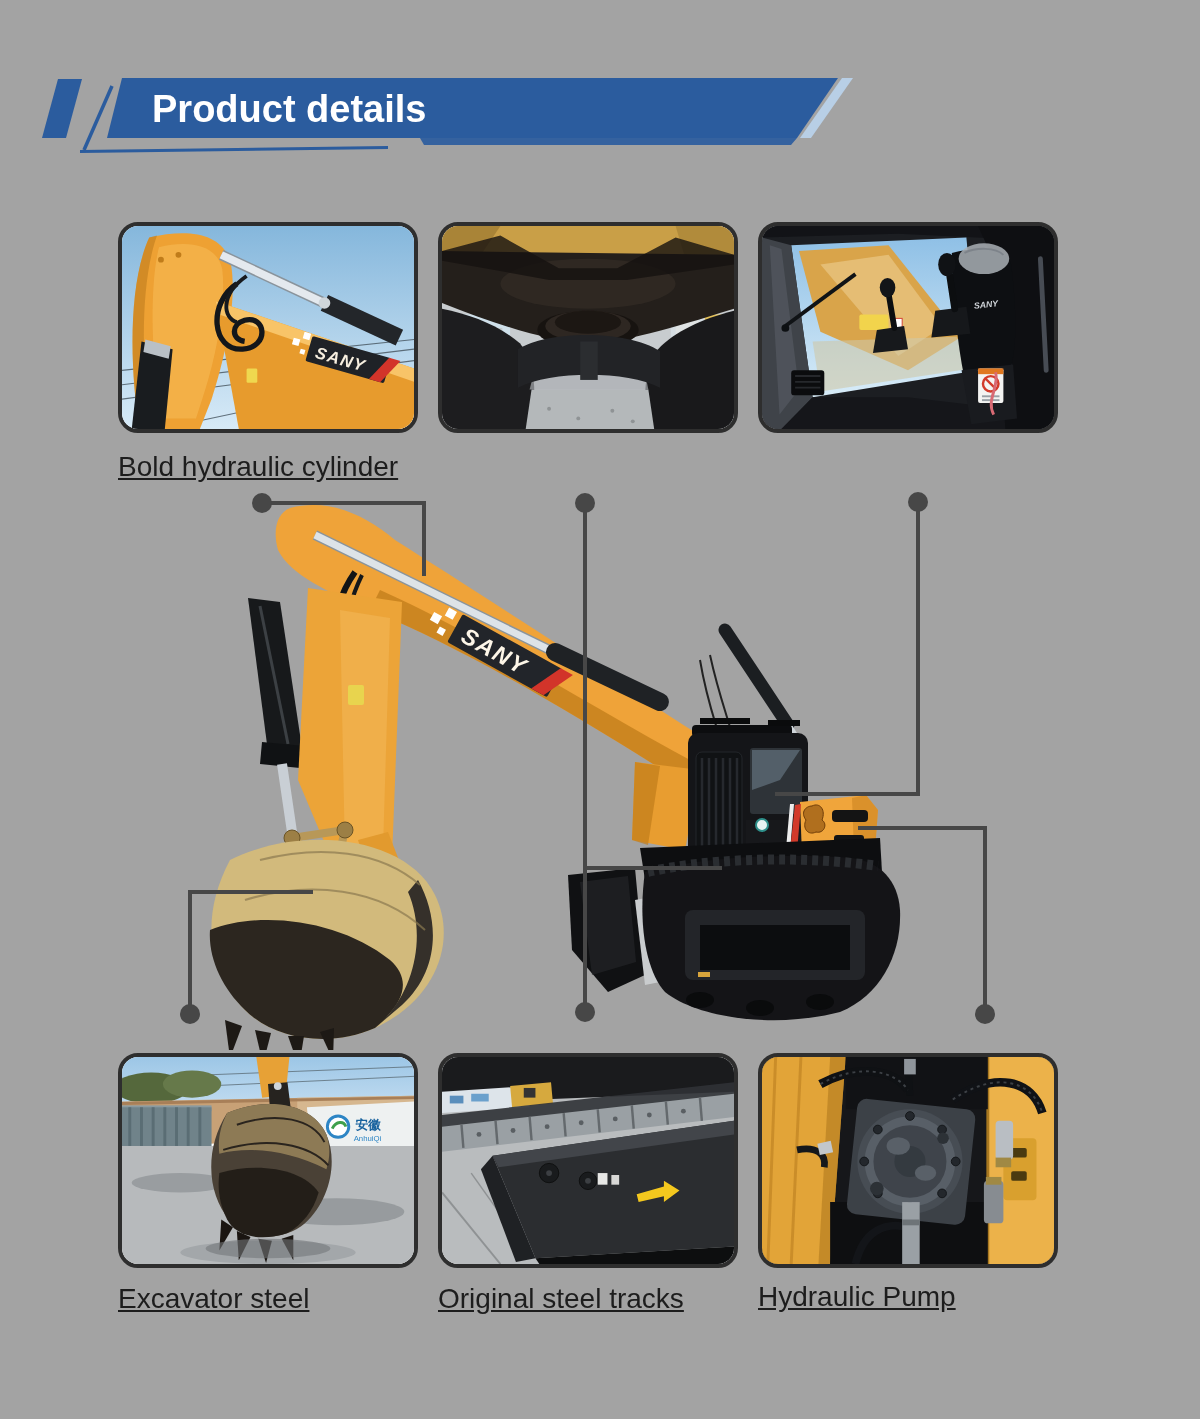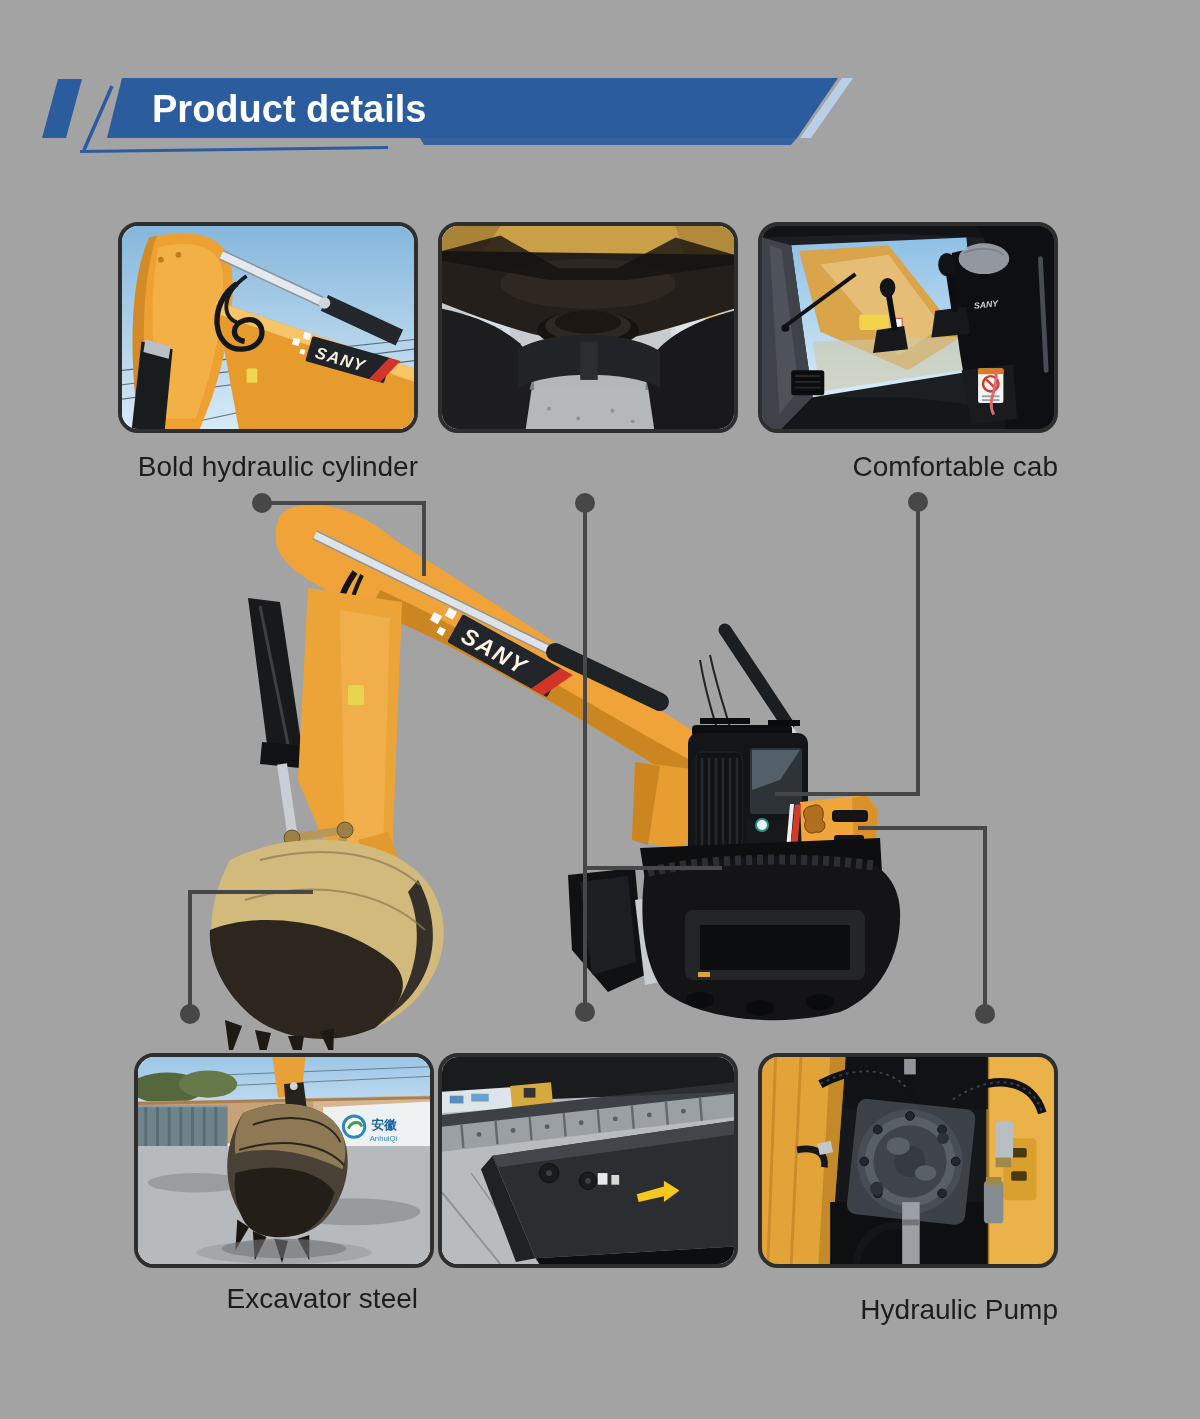--- a/index.html
+++ b/index.html
@@ -3,22 +3,22 @@
 <meta charset="utf-8">
 <style>
   html,body{margin:0;padding:0;background:#ffffff;}
   .page{position:relative;width:1200px;height:1419px;background:#a3a3a3;overflow:hidden;
         font-family:"Liberation Sans", sans-serif;}
   .hdr{position:absolute;left:0;top:0;width:1200px;height:170px;z-index:1;}
   .hdr text{font-family:"Liberation Sans", sans-serif;font-weight:bold;font-size:38px;}
   .photo{position:absolute;box-sizing:border-box;width:300px;border:4px solid #2e2e2e;
          border-radius:20px;overflow:hidden;background:#fff;z-index:3;}
   .photo svg{display:block;width:100%;height:100%;}
-  .caption{position:absolute;width:300px;text-align:right;font-size:28px;line-height:34px;
-           color:#1d1d1d;z-index:3;}
+  .caption{position:absolute;width:300px;text-align:left;font-size:28px;line-height:34px;
+           color:#1d1d1d;z-index:3;text-decoration:underline;}
   .mainsvg{position:absolute;left:140px;top:480px;width:960px;height:570px;z-index:2;}
   .overlay{position:absolute;left:0;top:0;width:1200px;height:1419px;z-index:5;pointer-events:none;}
   svg text{font-family:"Liberation Sans", sans-serif;}
 </style>
 </head>
 <body>
 
 <div class="page">
 
   <svg class="hdr" viewBox="0 0 1200 170">
@@ -272,21 +272,21 @@
       <rect x="222" y="148" width="26" height="36" rx="2" fill="#f4f4f2"></rect>
       <rect x="222" y="148" width="26" height="6" fill="#e07820"></rect>
       <circle cx="235" cy="164" r="8" stroke="#d23a2a" stroke-width="2.5" fill="none"></circle>
       <line x1="229" y1="158" x2="241" y2="170" stroke="#d23a2a" stroke-width="2.5"></line>
       <rect x="226" y="176" width="18" height="2" fill="#99a0a6"></rect>
       <rect x="226" y="180" width="18" height="2" fill="#99a0a6"></rect>
       <path d="M238,196 C230,180 244,168 240,152" stroke="#d86a74" stroke-width="3" fill="none"></path>
     </svg>
   </figure>
 
-  <figure class="photo" style="left:134px;top:1053px;height:215px;margin:0;text-decoration:underline;">
+  <figure class="photo" style="left:118px;top:1053px;height:215px;margin:0;text-decoration:underline;">
     <svg viewBox="0 0 300 214" preserveAspectRatio="none">
       <defs>
         <linearGradient id="sky3" x1="0" y1="0" x2="0" y2="1">
           <stop offset="0" stop-color="#9cc6e6"></stop>
             <stop offset="1" stop-color="#cfe4f4"></stop>
         </linearGradient>
       </defs>
       <rect width="300" height="70" fill="url(#sky3)"></rect>
       <g stroke="#5a6a74" stroke-width="1" opacity="0.8">
           <path d="M0,22 L300,10 M0,34 L300,20"></path>
@@ -428,18 +428,18 @@
       <rect x="240" y="104" width="16" height="10" fill="#a08944"></rect>
       <rect x="228" y="128" width="20" height="44" rx="4" fill="#878c91"></rect>
       <rect x="230" y="124" width="16" height="8" fill="#a08944"></rect>
       <path d="M96,214 C104,180 126,170 150,176" stroke="#131519" stroke-width="8" fill="none"></path>
       <rect x="144" y="150" width="18" height="64" fill="#9aa0a5"></rect>
       <rect x="144" y="168" width="18" height="6" fill="#6e7478"></rect>
     </svg>
   </figure>
 
   <div class="caption" style="left:118px;top:450px;">Bold hydraulic cylinder</div>
-  <div class="caption" style="left:758px;top:450px;">Comfortable cab</div>
 
   <div class="caption" style="left:118px;top:1282px;">Excavator steel</div>
-  <div class="caption" style="left:758px;top:1280px;margin-top:13px;">Hydraulic Pump</div>
+  <div class="caption" style="left:438px;top:1282px;">Original steel tracks</div>
+  <div class="caption" style="left:758px;top:1280px;">Hydraulic Pump</div>
 
 </div>
 
 </body></html>

